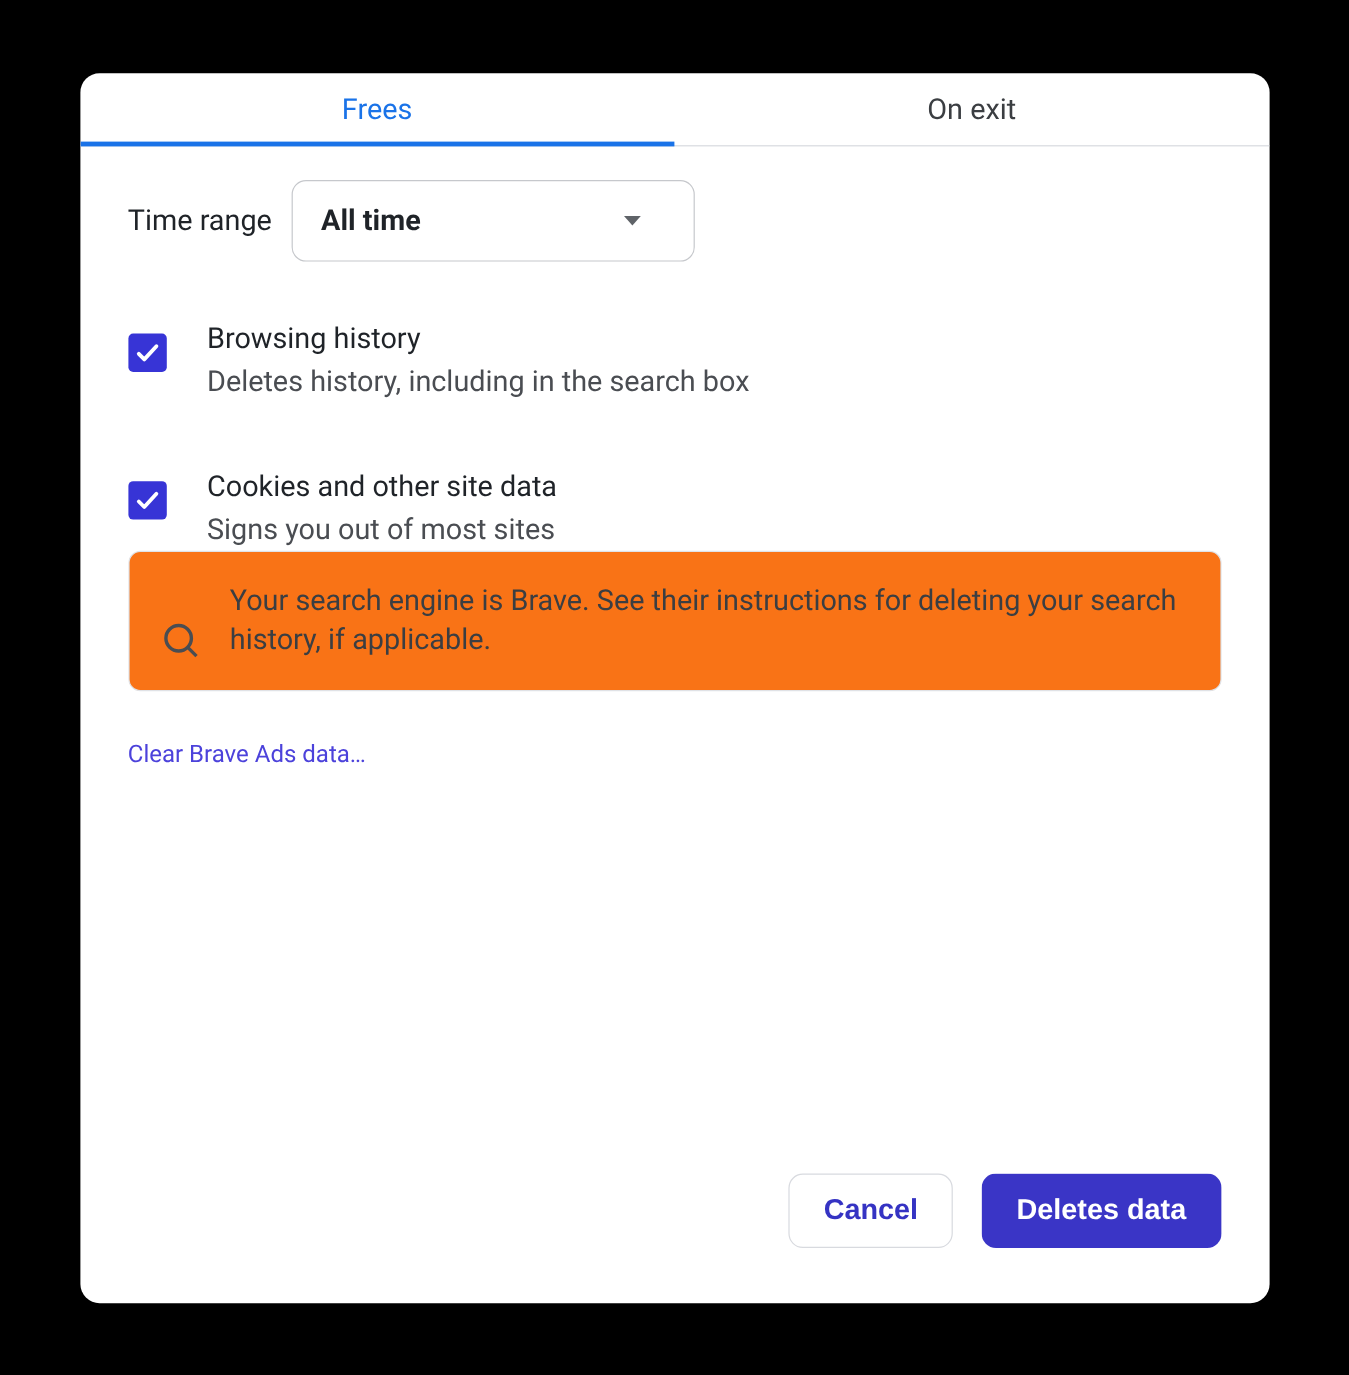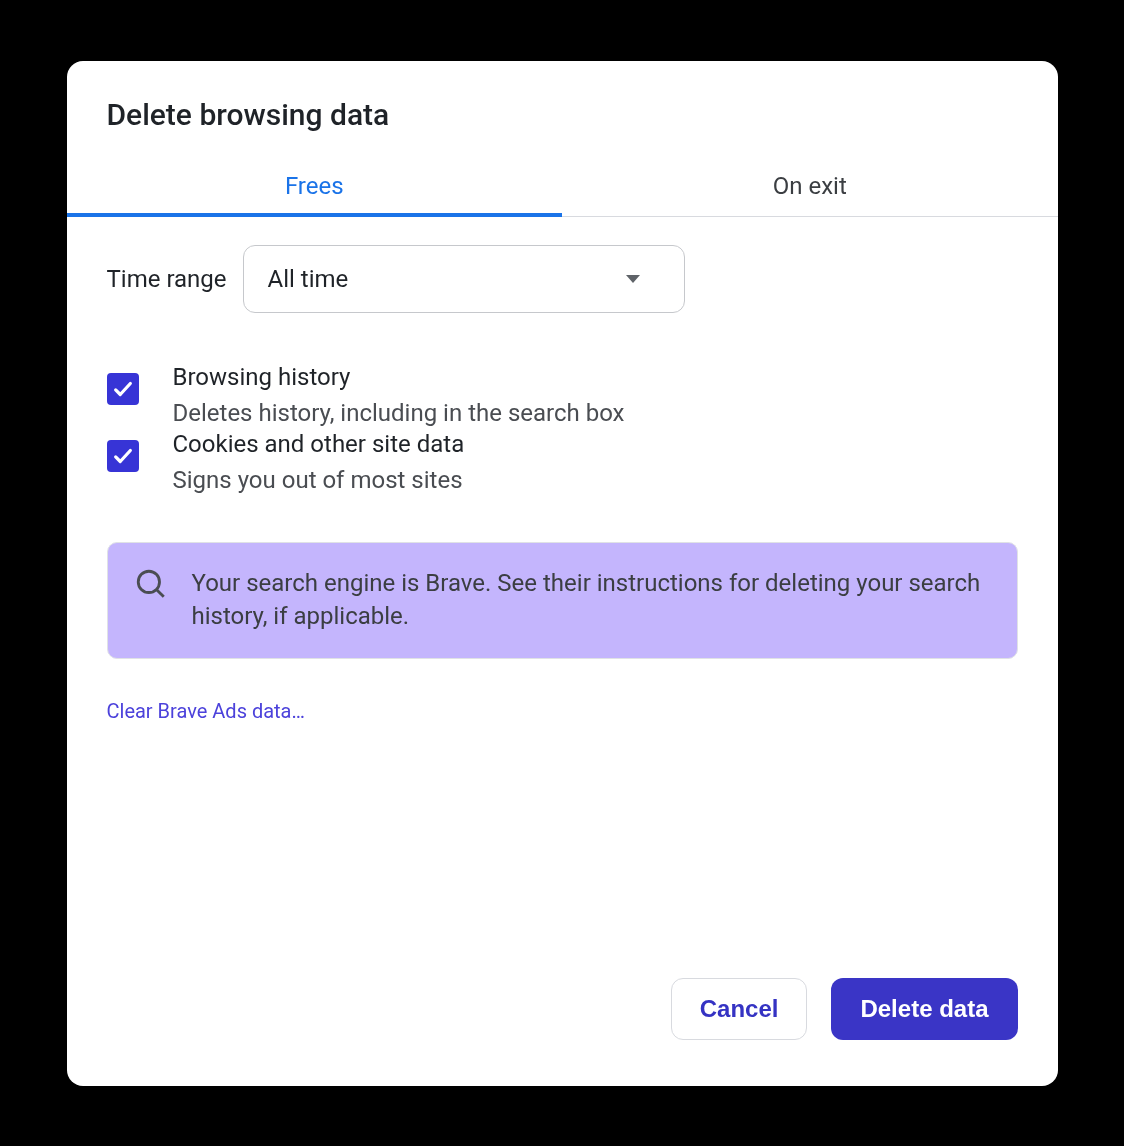--- a/index.html
+++ b/index.html
@@ -67,21 +67,22 @@
       align-items: center;
       gap: 16px;
       margin-bottom: 50px;
     }
     .time-range-label {
       font-size: 24px;
       color: #1f2328;
     }
     .select-wrap {
       position: relative;
-      width: 442px;
+      width: 336px;
+      font-weight: bold;
     }
     .select {
       width: 100%;
       height: 68px;
       border: 1px solid #c6c8cc;
       border-radius: 12px;
       padding: 0 44px 0 24px;
       font-size: 24px;
       color: #1f2328;
       background: #fff;
@@ -93,21 +94,21 @@
     .select-caret {
       width: 0;
       height: 0;
       border-left: 7px solid transparent;
       border-right: 7px solid transparent;
       border-top: 8px solid #5f6368;
     }
     .options {
       display: flex;
       flex-direction: column;
-      margin-bottom: 44px;
+      gap: 56px;
     }
     .option {
       display: flex;
       align-items: flex-start;
       gap: 34px;
     }
     .checkbox {
       width: 32px;
       height: 32px;
       border-radius: 4px;
@@ -137,24 +138,24 @@
       margin-bottom: 6px;
     }
     .option-desc {
       font-size: 24px;
       color: #4a4d52;
       line-height: 1.4;
     }
     .info-box {
       border: 1px solid #e0e2e6;
       border-radius: 10px;
-      background: #c4b5fd;
+      background: #f97316;
       padding: 24px 26px;
       display: flex;
-      align-items: flex-start;
+      align-items: flex-end;
       gap: 24px;
       margin-bottom: 40px;
     }
     .info-box svg {
       width: 34px;
       height: 34px;
       stroke: #4a4d52;
       stroke-width: 2;
       fill: none;
       flex: none;
@@ -190,23 +191,20 @@
     }
     .btn-primary {
       background: #3a35c6;
       color: #fff;
     }
   </style>
 </head>
 <body>
 
 <div class="dialog">
-  <div class="dialog-header">
-    <h1 class="dialog-title">Delete browsing data</h1>
-  </div>
 
   <div class="tabs">
     <div class="tab active">Frees</div>
     <div class="tab">On exit</div>
   </div>
 
   <div class="content">
 
     <div class="time-range-row">
       <span class="time-range-label">Time range</span>
@@ -254,15 +252,15 @@
       </svg>
       <div class="info-text">Your search engine is Brave. See their instructions for deleting your search history, if applicable.</div>
     </div>
 
     <div class="link">Clear Brave Ads data…</div>
 
   </div>
 
   <div class="footer">
     <button class="btn btn-cancel">Cancel</button>
-    <button class="btn btn-primary">Delete data</button>
+    <button class="btn btn-primary">Deletes data</button>
   </div>
 </div>
 
 </body></html>

